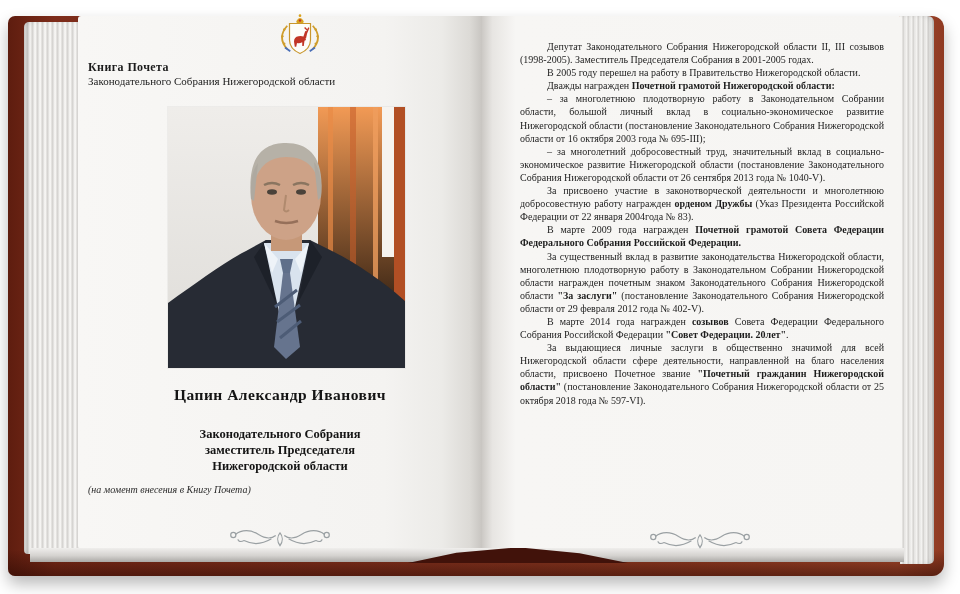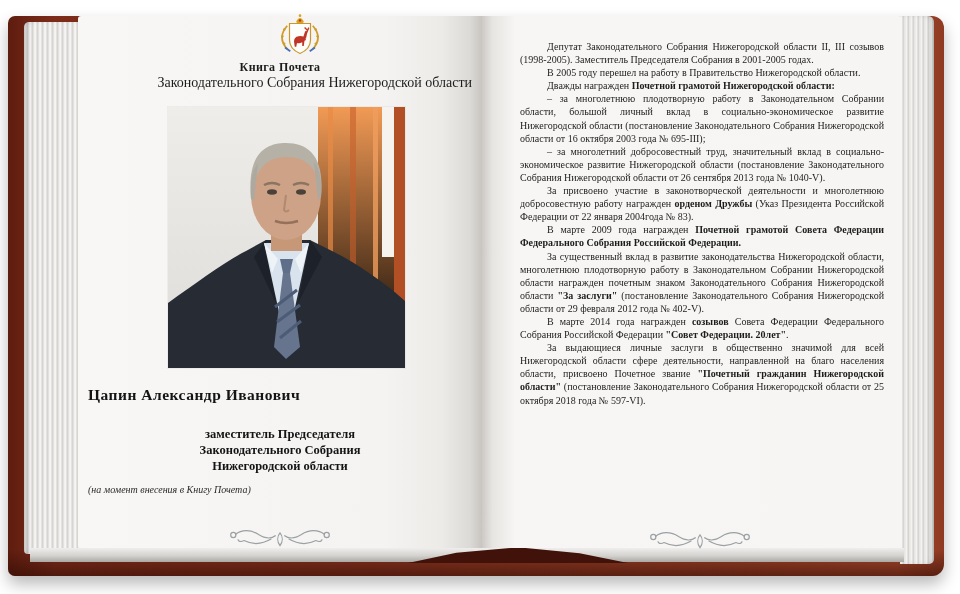--- a/index.html
+++ b/index.html
@@ -30,28 +30,28 @@
   
   .page{position:absolute;top:16px;height:532px;z-index:4;}
   .page-left{left:78px;width:404px;
          background:linear-gradient(90deg,#f8f7f5 0%,#f4f3f1 76%,#ecebe8 90%,#dcdad6 97%,#c8c5c1 100%);
          border-radius:3px 0 0 2px;}
   .page-right{left:482px;width:420px;
          background:linear-gradient(90deg,#ccc9c5 0%,#e7e5e2 2.5%,#f7f6f4 8%,#f6f5f3 100%);
          border-radius:0 3px 2px 0;}
   
   .emblem{position:absolute;left:199px;top:-3px;width:46px;height:48px;}
-  .book-title{position:absolute;left:10px;top:44px;width:384px;text-align:center;
+  .book-title{position:absolute;left:10px;top:44px;width:384px;
          font-size:12px;font-weight:bold;color:#1c1c1c;letter-spacing:0.4px;}
-  .book-subtitle{position:absolute;left:10px;top:59px;width:384px;text-align:right;
-         font-size:14px;color:#1c1c1c;}
+  .book-subtitle{position:absolute;left:10px;top:59px;width:384px;text-align:left;
+         font-size:11px;color:#1c1c1c;}
   .photo{position:absolute;left:90px;top:91px;width:237px;height:261px;overflow:hidden;
          box-shadow:0 0 0 1px rgba(0,0,0,0.04);}
   .photo svg{display:block;}
-  .person-name{position:absolute;left:10px;top:370px;width:384px;
+  .person-name{position:absolute;left:10px;top:370px;width:384px;text-align:center;
          font-size:15.5px;font-weight:bold;color:#141414;letter-spacing:0.5px;}
   .position{position:absolute;left:10px;top:410px;width:384px;text-align:center;
          font-size:12.5px;font-weight:bold;color:#141414;line-height:16px;}
   .note{position:absolute;left:10px;top:468px;width:384px;text-align:left;
          font-size:10px;font-style:italic;color:#2a2a2a;}
   .flourish{position:absolute;width:120px;height:24px;}
   .flourish-left{left:142px;top:510px;}
   .flourish-right{left:158px;top:512px;}
   
   .bio{position:absolute;left:38px;top:24px;width:364px;
@@ -150,22 +150,22 @@
         <ellipse cx="104" cy="85" rx="5" ry="2.8" fill="#4a423a"></ellipse>
         <ellipse cx="133" cy="85" rx="5" ry="2.8" fill="#4a423a"></ellipse>
         <path d="M118,88 L116,103 Q118,106 121,103" stroke="#b08a6e" stroke-width="2" fill="none"></path>
         <path d="M107,114 Q118,118 130,114" stroke="#96705a" stroke-width="2.5" fill="none"></path>
       </svg>
     </div>
 
     <div class="person-name">Цапин Александр Иванович</div>
 
     <div class="position">
+      <div>Законодательного Собрания</div>
       <div>заместитель Председателя</div>
-      <div>Законодательного Собрания</div>
       <div>Нижегородской области</div>
     </div>
 
     <div class="note">(на момент внесения в Книгу Почета)</div>
 
     <div class="flourish flourish-left">
       <svg width="120" height="24" viewBox="0 0 140 26">
         <g fill="none" stroke="#9aa0a3" stroke-width="1.4">
           <path d="M18,9 C25,3 36,3 45,9 C53,14 60,14 65,10"></path>
           <path d="M122,9 C115,3 104,3 95,9 C87,14 80,14 75,10"></path>

